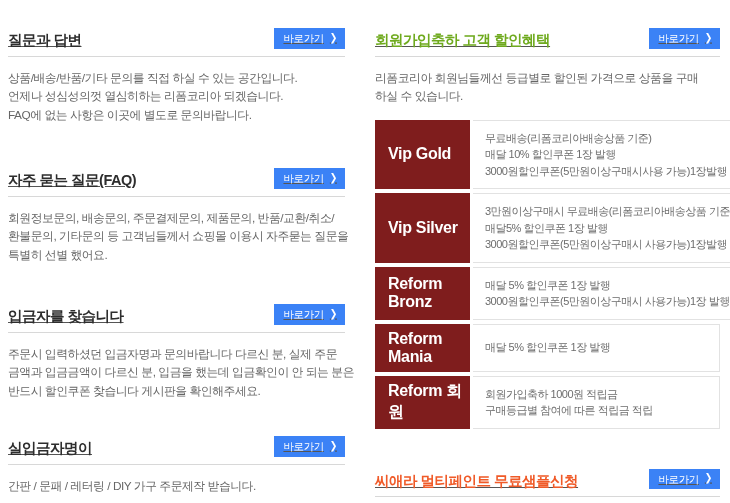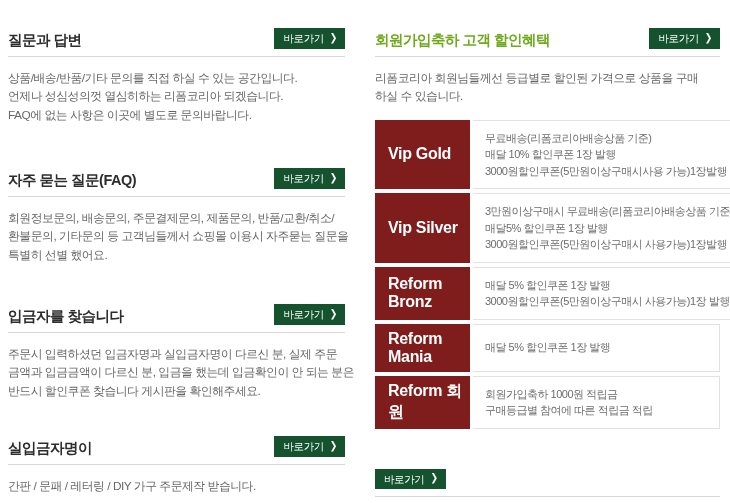--- a/index.html
+++ b/index.html
@@ -35,37 +35,38 @@
   .section {
     margin-bottom: 0;
   }
   .sec-head {
     position: relative;
     display: flex;
     align-items: flex-end;
     justify-content: space-between;
     border-bottom: 1px solid #d8d8d8;
     padding-bottom: 6px;
+    text-decoration: underline;
   }
   .sec-title {
     font-size: 14.5px;
     font-weight: bold;
     letter-spacing: -0.5px;
     color: #2d2d2d;
     line-height: 1.2;
     white-space: nowrap;
   }
   .sec-title.green { color: #6faa1e; }
   .sec-title.orange { color: #f05a28; }
 
   .goto-btn {
     display: inline-flex;
     align-items: center;
     gap: 6px;
-    background: #14532d;
+    background: #3b82f6;
     color: #ffffff;
     font-size: 10.5px;
     letter-spacing: -0.4px;
     line-height: 1;
     padding: 5px 8px 5px 9px;
     white-space: nowrap;
     margin-bottom: 1px;
     cursor: pointer;
     user-select: none;
   }
@@ -180,21 +181,21 @@
 
     <div class="section">
       <div class="sec-head">
         <div class="sec-title">입금자를 찾습니다</div>
         <div class="goto-btn">
           <span>바로가기</span>
           <span class="chev">❯</span>
         </div>
       </div>
       <div class="sec-body">
-        <span class="line">주문시 입력하셨던 입금자명과 실입금자명이 다르신 분, 실제 주문</span>
+        <span class="line">주문시 입력하셨던 입금자명과 문의바랍니다 다르신 분, 실제 주문</span>
         <span class="line">금액과 입금금액이 다르신 분, 입금을 했는데 입금확인이 안 되는 분은</span>
         <span class="line">반드시 할인쿠폰 찾습니다 게시판을 확인해주세요.</span>
       </div>
     </div>
 
     <div class="sp-c"></div>
 
     <div class="section">
       <div class="sec-head">
         <div class="sec-title">실입금자명이</div>
@@ -268,20 +269,21 @@
           </div>
         </div>
 
       </div>
     </div>
 
     <div class="sp-c"></div>
 
     <div class="section">
       <div class="sec-head">
+        <div class="sec-title orange">씨애라 멀티페인트 무료샘플신청</div>
         <div class="goto-btn">
           <span>바로가기</span>
           <span class="chev">❯</span>
         </div>
       </div>
       <div class="sec-body">
         
         
       </div>
     </div>

